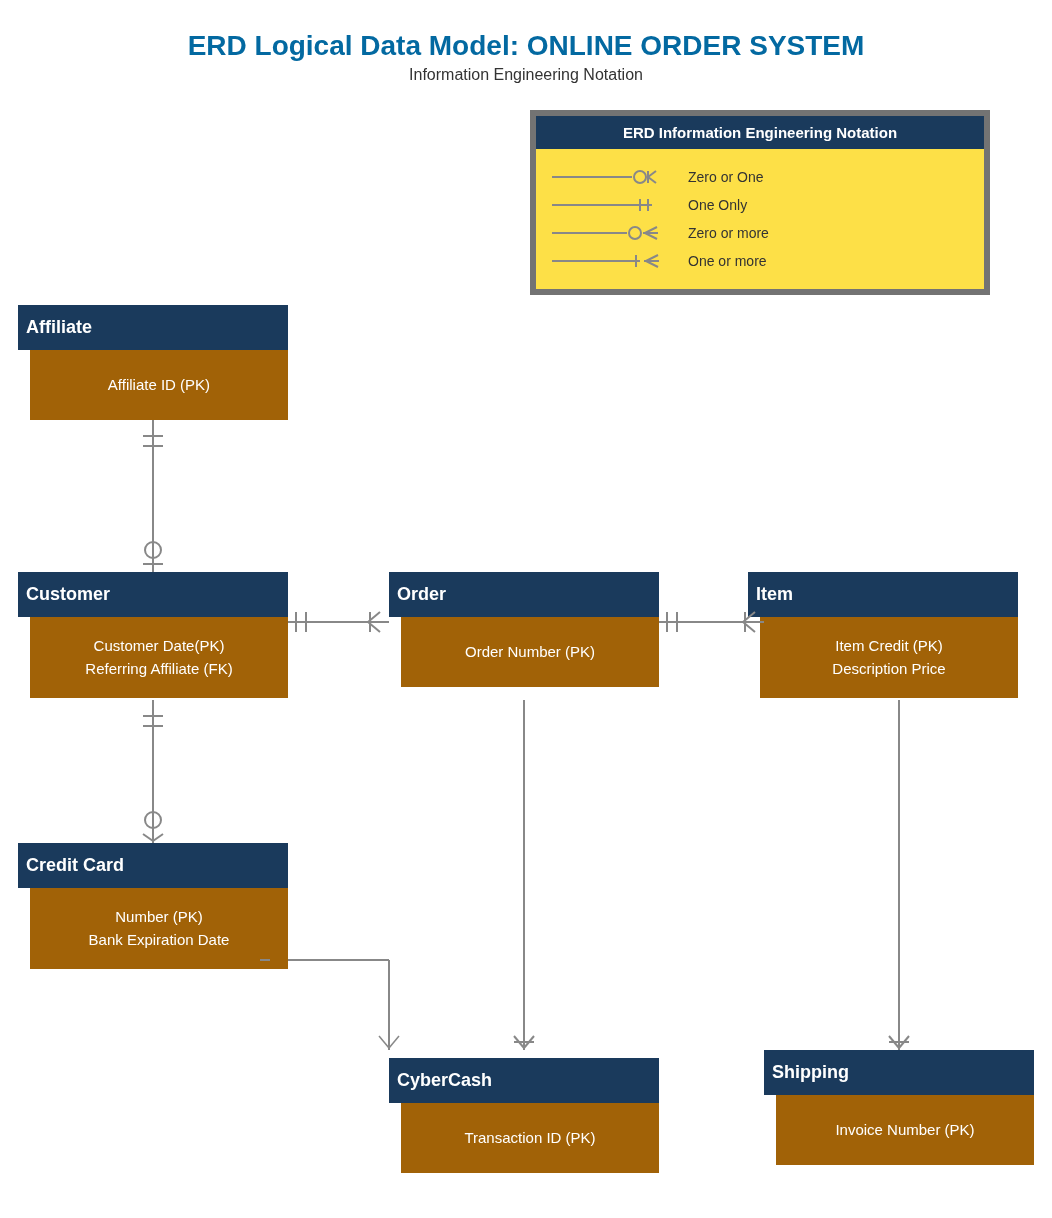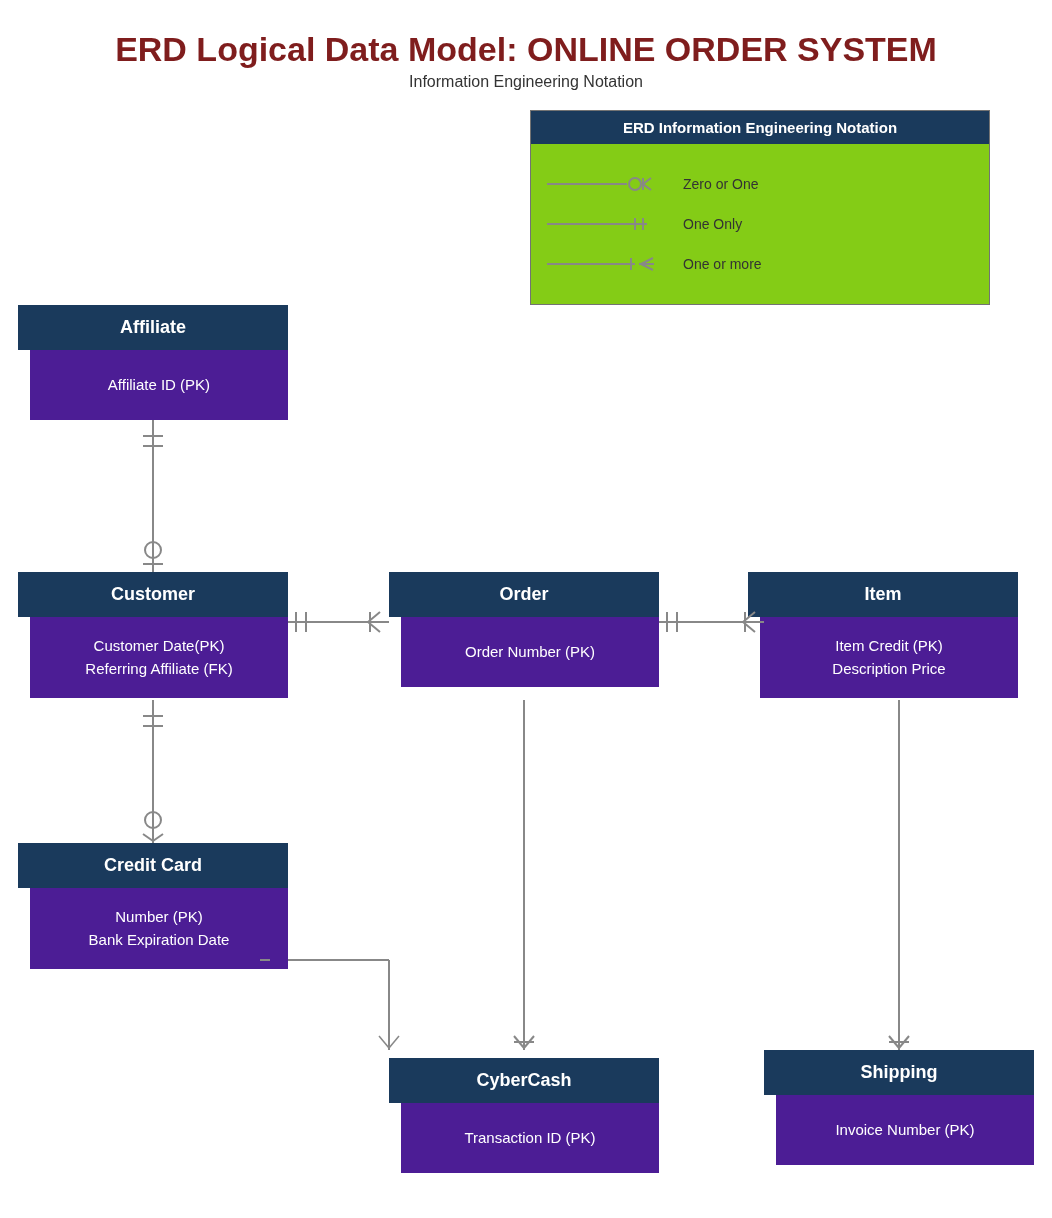--- a/index.html
+++ b/index.html
@@ -10,89 +10,88 @@
       min-height: 1218px;
       position: relative;
     }
 
     .page-title {
       text-align: center;
       padding-top: 30px;
     }
 
     .main-title {
-      font-size: 34px;
+      font-size: 28px;
       font-weight: bold;
-      color: #7f1d1d;
+      color: #0369a1;
     }
 
     .sub-title {
       font-size: 16px;
       color: #333;
       margin-top: 4px;
     }
 
     
     .entity {
       position: absolute;
       width: 270px;
       border: none;
     }
 
     .entity-header {
       background: #1a3a5c;
       color: #fff;
-      text-align: center;
       font-size: 18px;
       font-weight: bold;
-      padding: 12px 20px;
+      padding: 12px 8px;
     }
 
     .entity-body {
-      background: #4c1d95;
+      background: #a16207;
       color: #fff;
       text-align: center;
       font-size: 15px;
       padding: 18px 8px;
       min-height: 70px;
       display: flex;
       flex-direction: column;
       align-items: center;
       justify-content: center;
       line-height: 1.5;
       margin-left: 12px;
     }
 
     
     .legend {
       position: absolute;
       top: 110px;
       left: 530px;
       width: 460px;
-      background: #84cc16;
-      border: 1px solid #737373;
+      background: #fde047;
+      border: 6px solid #737373;
     }
 
     .legend-header {
       background: #1a3a5c;
       color: #fff;
       text-align: center;
       font-size: 15px;
       font-weight: bold;
       padding: 8px;
     }
 
     .legend-body {
       padding: 10px 16px;
     }
 
     .legend-row {
       display: flex;
       align-items: center;
-      margin: 20px 0;
+      margin: 8px 0;
     }
 
     .legend-line {
       width: 120px;
       height: 20px;
       display: flex;
       align-items: center;
       margin-right: 16px;
     }
 
@@ -140,20 +139,32 @@
       <div class="legend-line">
         <svg width="120" height="20">
           <line x1="0" y1="10" x2="100" y2="10" stroke="#888" stroke-width="2"></line>
           <line x1="88" y1="4" x2="88" y2="16" stroke="#888" stroke-width="2"></line>
           <line x1="96" y1="4" x2="96" y2="16" stroke="#888" stroke-width="2"></line>
         </svg>
       </div>
       <span class="legend-label">One Only</span>
     </div>
 
+    <div class="legend-row">
+      <div class="legend-line">
+        <svg width="120" height="20">
+          <line x1="0" y1="10" x2="75" y2="10" stroke="#888" stroke-width="2"></line>
+          <circle cx="83" cy="10" r="6" fill="none" stroke="#888" stroke-width="2"></circle>
+          <line x1="105" y1="4" x2="93" y2="10" stroke="#888" stroke-width="2"></line>
+          <line x1="105" y1="16" x2="93" y2="10" stroke="#888" stroke-width="2"></line>
+          <line x1="91" y1="10" x2="106" y2="10" stroke="#888" stroke-width="2"></line>
+        </svg>
+      </div>
+      <span class="legend-label">Zero or more</span>
+    </div>
 
     <div class="legend-row">
       <div class="legend-line">
         <svg width="120" height="20">
           <line x1="0" y1="10" x2="88" y2="10" stroke="#888" stroke-width="2"></line>
           <line x1="84" y1="4" x2="84" y2="16" stroke="#888" stroke-width="2"></line>
           <line x1="106" y1="4" x2="94" y2="10" stroke="#888" stroke-width="2"></line>
           <line x1="106" y1="16" x2="94" y2="10" stroke="#888" stroke-width="2"></line>
           <line x1="92" y1="10" x2="107" y2="10" stroke="#888" stroke-width="2"></line>
         </svg>

